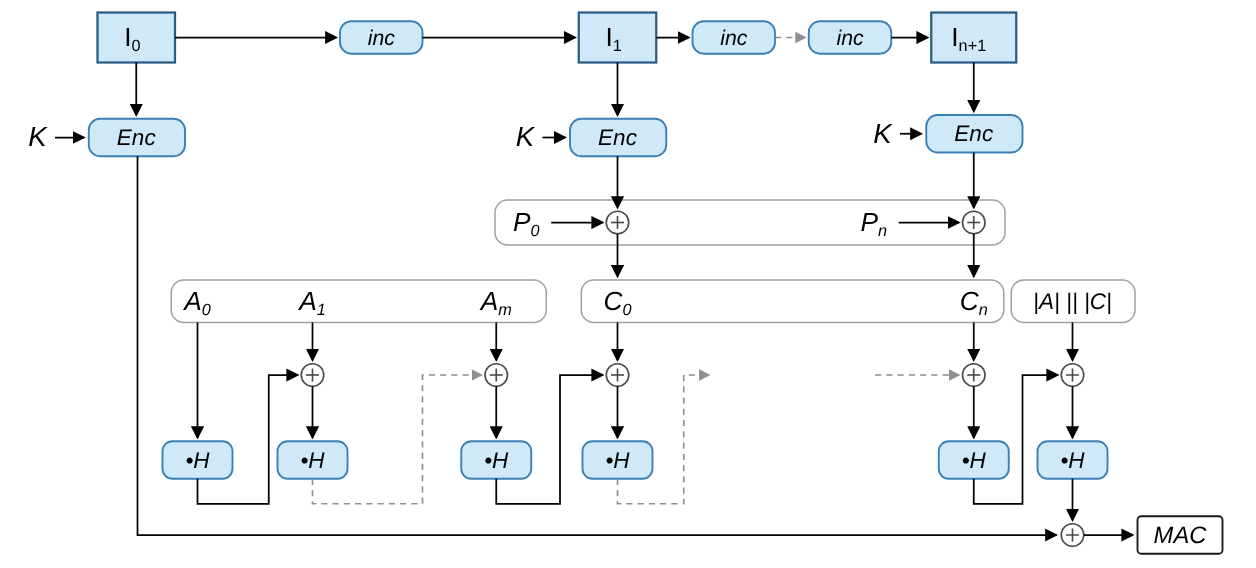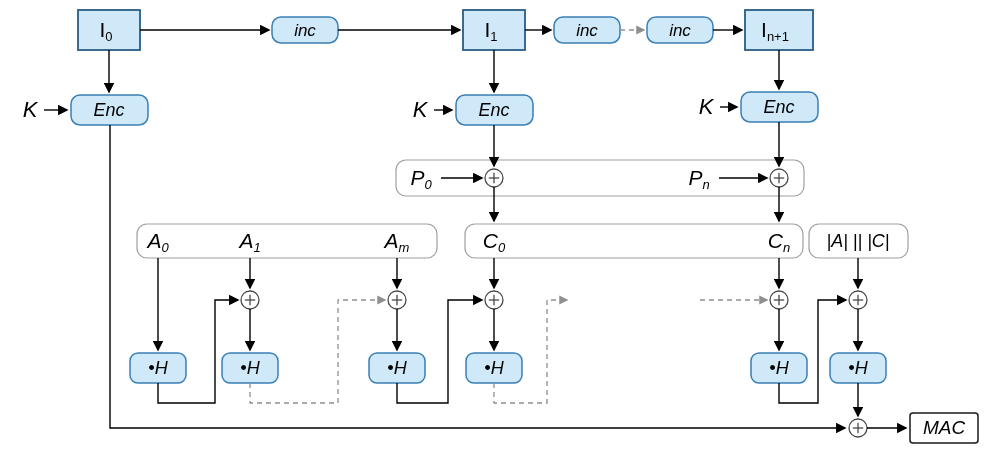--- a/index.html
+++ b/index.html
@@ -1,16 +1,16 @@
 <!DOCTYPE html>
 <html><head>
 <meta charset="utf-8">
 <style>
   html,body{margin:0;padding:0;background:#ffffff;}
-  .stage{width:1005px;height:454px;background:#ffffff;position:relative;overflow:hidden;}
+  .stage{width:1005px;height:454px;background:#ffffff;position:relative;overflow:hidden;border-radius:20px;}
   svg{display:block;}
   text{font-family:"Liberation Sans", sans-serif;fill:#000;}
   .it{font-style:italic;}
   .mid{text-anchor:middle;}
   .t-main{font-size:21px;}
   .t-sub{font-size:13px;}
   .t-inc{font-size:17px;font-style:italic;}
   .t-enc{font-size:18px;font-style:italic;}
   .t-k{font-size:22px;font-style:italic;}
   .t-h{font-size:18px;font-style:italic;}

